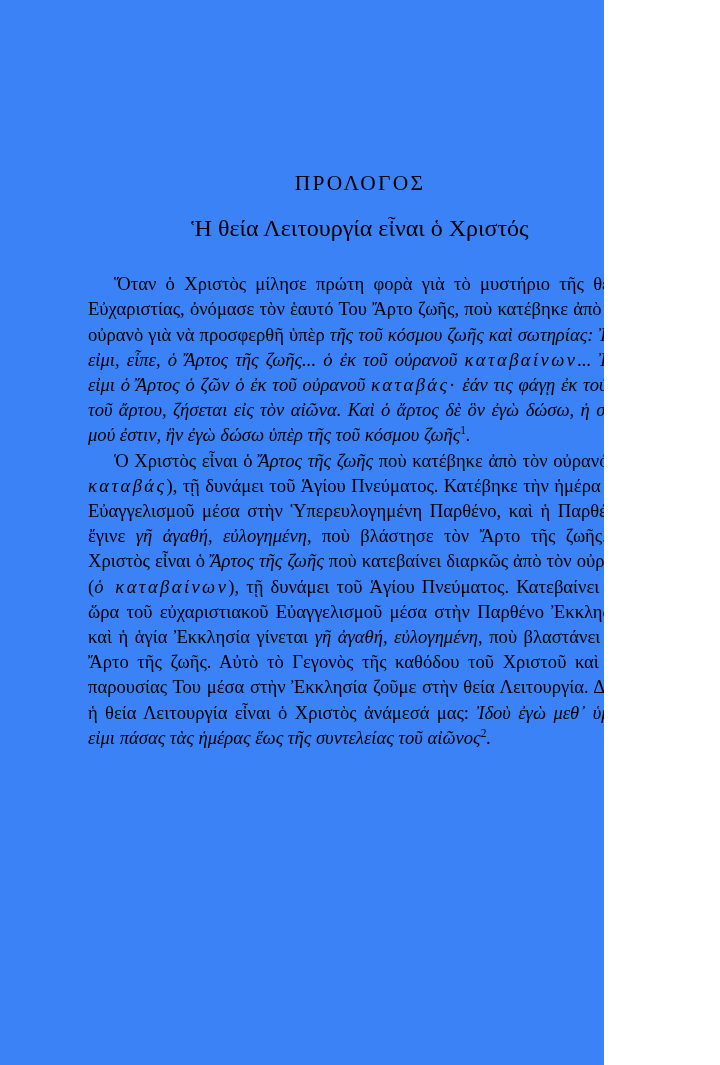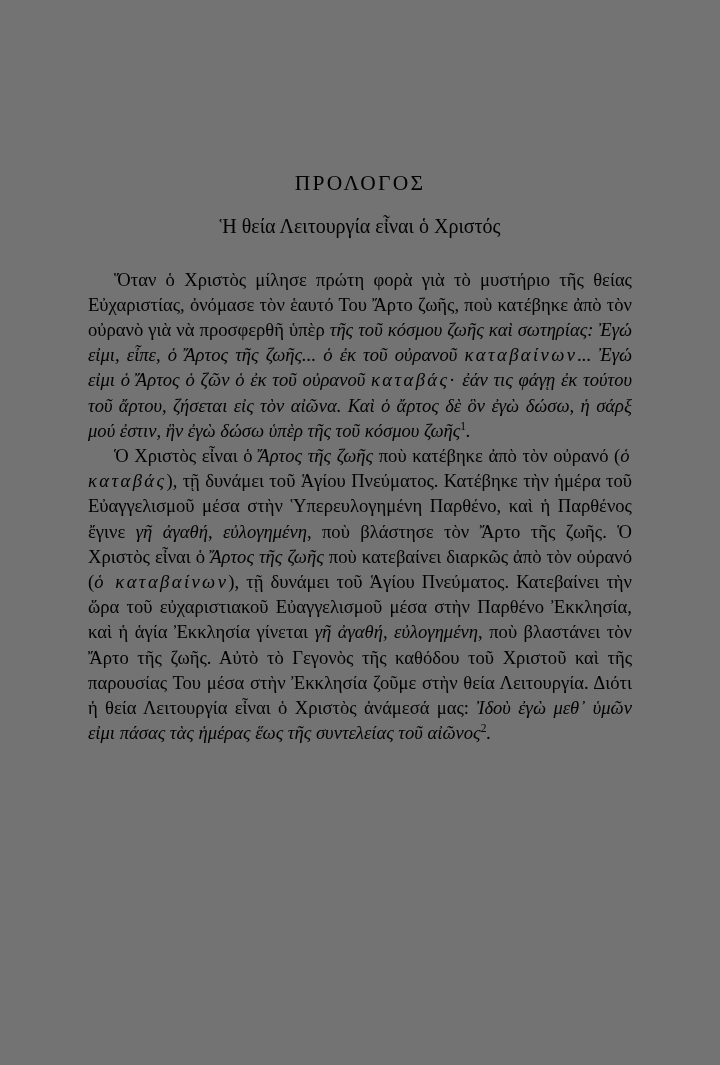--- a/index.html
+++ b/index.html
@@ -4,23 +4,23 @@
 <title>ΠΡΟΛΟΓΟΣ</title>
 <style>
   html, body {
     margin: 0;
     padding: 0;
     background: #ffffff;
   }
 
   .page {
     position: relative;
-    width: 720px;
+    width: 604px;
     height: 1065px;
-    background: #737373;
+    background: #3b82f6;
     overflow: hidden;
     font-family: "Liberation Serif", "DejaVu Serif", serif;
     color: #000000;
     -webkit-font-smoothing: antialiased;
   }
 
   .content {
     position: absolute;
     left: 88px;
     top: 0;
@@ -33,21 +33,21 @@
     font-size: 21.5px;
     letter-spacing: 2.2px;
     margin: 0;
     padding-top: 172px;
     font-weight: normal;
     line-height: 1.1;
   }
 
   .section-subtitle {
     text-align: center;
-    font-size: 20px;
+    font-size: 24px;
     margin: 0;
     padding-top: 19px;
     font-weight: normal;
     line-height: 1.15;
   }
 
   
   .body-para {
     font-size: 18.6px;
     line-height: 25.2px;

